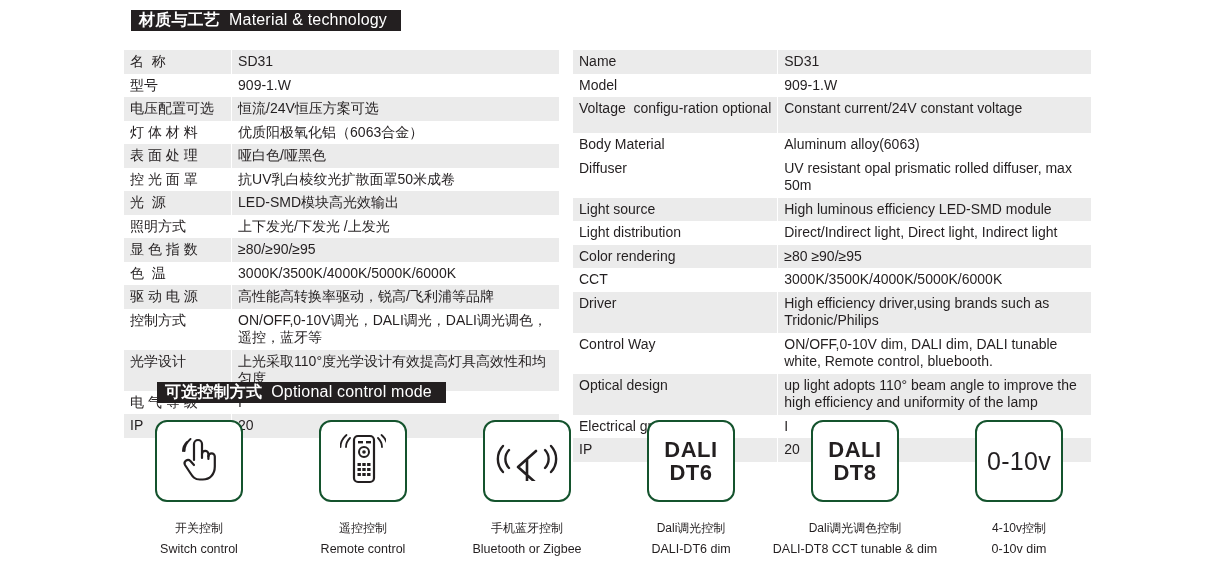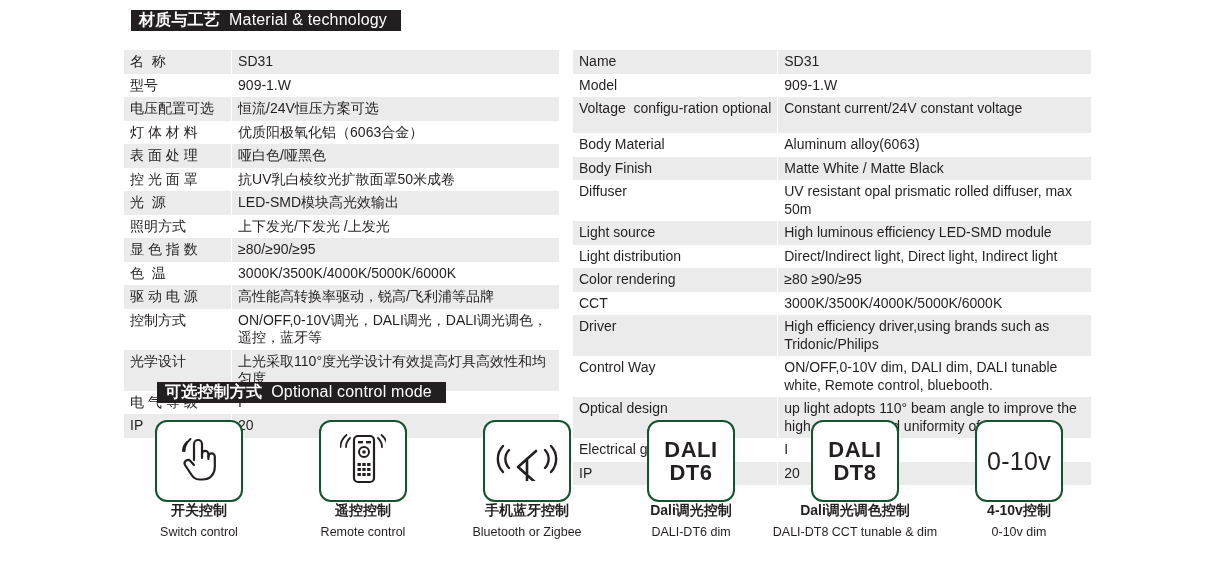--- a/index.html
+++ b/index.html
@@ -98,22 +98,23 @@
     width: 84px;
     height: 78px;
     border: 2px solid #14532d;
     border-radius: 12px;
     display: flex;
     align-items: center;
     justify-content: center;
     background: #ffffff;
   }
   .mode-cn {
-    font-size: 14px;
-    font-weight: bold;
+    margin-top: 18px;
+    font-size: 12px;
+    font-weight: normal;
     white-space: nowrap;
   }
   .mode-en {
     margin-top: 5px;
     font-size: 12.5px;
     white-space: nowrap;
   }
   .dali-text {
     text-align: center;
     font-weight: bold;
@@ -214,24 +215,20 @@
       <td class="label">Model</td>
       <td class="value">909-1.W</td>
     </tr>
     <tr class="odd tall">
       <td class="label">Voltage  configu-ration optional</td>
       <td class="value">Constant current/24V constant voltage</td>
     </tr>
     <tr class="even">
       <td class="label">Body Material</td>
       <td class="value">Aluminum alloy(6063)</td>
-    </tr>
-    <tr class="odd">
-      <td class="label">Body Finish</td>
-      <td class="value">Matte White / Matte Black</td>
     </tr>
     <tr class="even">
       <td class="label">Diffuser</td>
       <td class="value">UV resistant opal prismatic rolled diffuser, max 50m</td>
     </tr>
     <tr class="odd">
       <td class="label">Light source</td>
       <td class="value">High luminous efficiency LED-SMD module</td>
     </tr>
     <tr class="even">

